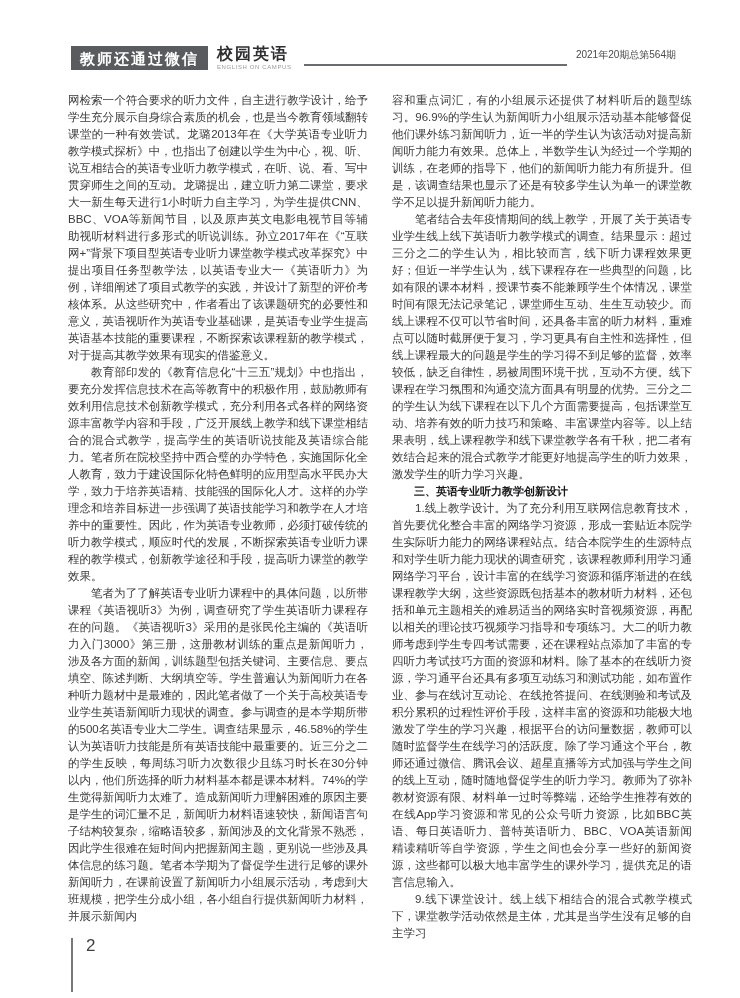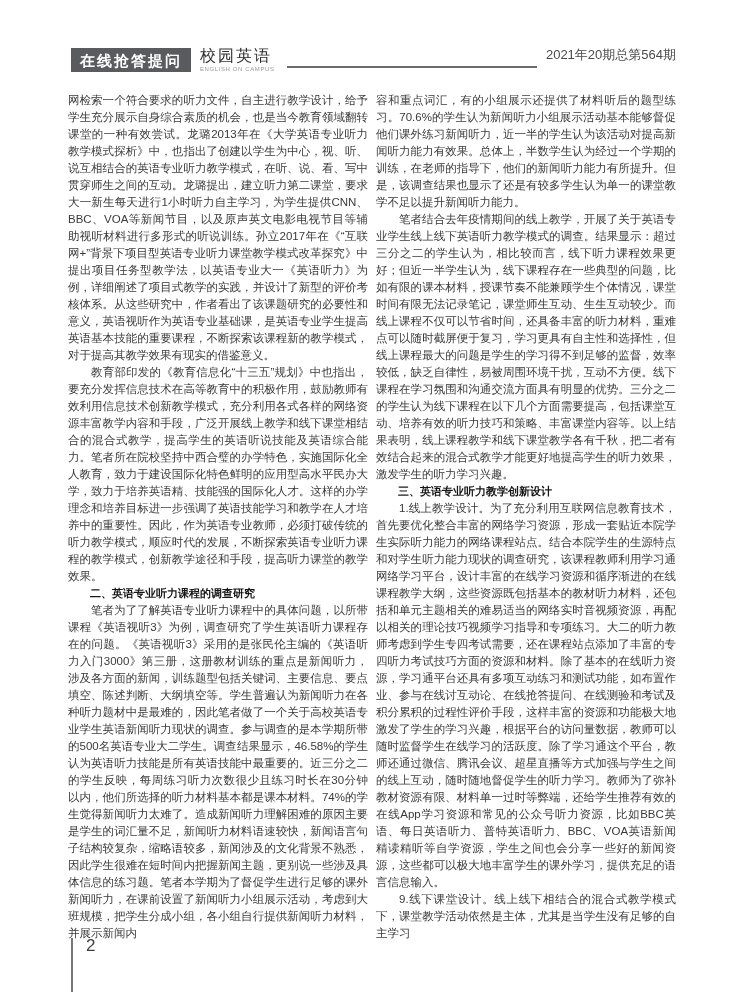--- a/index.html
+++ b/index.html
@@ -29,54 +29,54 @@
     font-weight: bold;
     font-size: 15px;
     line-height: 1;
     padding: 5px 9px 4px 9px;
     letter-spacing: 2px;
     white-space: nowrap;
   }
   .logo { margin-left: 9px; }
   .logo-title {
     font-size: 16px;
-    font-weight: normal;
+    font-weight: bold;
     color: #2e2e30;
     letter-spacing: 2px;
     line-height: 1;
   }
   .logo-sub {
     font-size: 6px;
     color: #9a9a9c;
     letter-spacing: 0.6px;
     margin-top: 2px;
     text-transform: uppercase;
   }
   .header-rule {
     flex: 1;
     height: 2px;
     background: #6b6c6e;
     align-self: flex-end;
     margin: 0 9px 4px 12px;
   }
   .issue {
-    font-size: 13px;
+    font-size: 10px;
     color: #4a4a4c;
     white-space: nowrap;
     align-self: flex-end;
     margin-bottom: 8px;
   }
 
   
   .columns {
     position: absolute;
     top: 92px;
     left: 68px;
     display: flex;
-    gap: 8px;
+    gap: 24px;
   }
   .col { width: 300px; }
   .para {
     font-size: 11.5px;
     line-height: 17px;
     text-align: justify;
     color: #3a3a3c;
   }
   .indent { text-indent: 2em; }
   .heading {
@@ -104,40 +104,39 @@
     font-size: 17px;
     color: #3f3f41;
   }
 </style>
 </head>
 <body>
 
 <div class="page">
 
   <header class="header">
-    <span class="badge">在线抢答提问</span>
+    <span class="badge">教师还通过微信</span>
     <div class="logo">
       <div class="logo-title">校园英语</div>
       <div class="logo-sub">ENGLISH ON CAMPUS</div>
     </div>
     <div class="header-rule"></div>
     <span class="issue">2021年20期总第564期</span>
   </header>
 
   <main class="columns">
 
     <section class="col">
       <p class="para">网检索一个符合要求的听力文件，自主进行教学设计，给予学生充分展示自身综合素质的机会，也是当今教育领域翻转课堂的一种有效尝试。龙璐2013年在《大学英语专业听力教学模式探析》中，也指出了创建以学生为中心，视、听、说互相结合的英语专业听力教学模式，在听、说、看、写中贯穿师生之间的互动。龙璐提出，建立听力第二课堂，要求大一新生每天进行1小时听力自主学习，为学生提供CNN、BBC、VOA等新闻节目，以及原声英文电影电视节目等辅助视听材料进行多形式的听说训练。孙立2017年在《“互联网+”背景下项目型英语专业听力课堂教学模式改革探究》中提出项目任务型教学法，以英语专业大一《英语听力》为例，详细阐述了项目式教学的实践，并设计了新型的评价考核体系。从这些研究中，作者看出了该课题研究的必要性和意义，英语视听作为英语专业基础课，是英语专业学生提高英语基本技能的重要课程，不断探索该课程新的教学模式，对于提高其教学效果有现实的借鉴意义。</p>
       <p class="para indent">教育部印发的《教育信息化“十三五”规划》中也指出，要充分发挥信息技术在高等教育中的积极作用，鼓励教师有效利用信息技术创新教学模式，充分利用各式各样的网络资源丰富教学内容和手段，广泛开展线上教学和线下课堂相结合的混合式教学，提高学生的英语听说技能及英语综合能力。笔者所在院校坚持中西合璧的办学特色，实施国际化全人教育，致力于建设国际化特色鲜明的应用型高水平民办大学，致力于培养英语精、技能强的国际化人才。这样的办学理念和培养目标进一步强调了英语技能学习和教学在人才培养中的重要性。因此，作为英语专业教师，必须打破传统的听力教学模式，顺应时代的发展，不断探索英语专业听力课程的教学模式，创新教学途径和手段，提高听力课堂的教学效果。</p>
-      <h3 class="heading">二、英语专业听力课程的调查研究</h3>
       <p class="para indent">笔者为了了解英语专业听力课程中的具体问题，以所带课程《英语视听3》为例，调查研究了学生英语听力课程存在的问题。《英语视听3》采用的是张民伦主编的《英语听力入门3000》第三册，这册教材训练的重点是新闻听力，涉及各方面的新闻，训练题型包括关键词、主要信息、要点填空、陈述判断、大纲填空等。学生普遍认为新闻听力在各种听力题材中是最难的，因此笔者做了一个关于高校英语专业学生英语新闻听力现状的调查。参与调查的是本学期所带的500名英语专业大二学生。调查结果显示，46.58%的学生认为英语听力技能是所有英语技能中最重要的。近三分之二的学生反映，每周练习听力次数很少且练习时长在30分钟以内，他们所选择的听力材料基本都是课本材料。74%的学生觉得新闻听力太难了。造成新闻听力理解困难的原因主要是学生的词汇量不足，新闻听力材料语速较快，新闻语言句子结构较复杂，缩略语较多，新闻涉及的文化背景不熟悉，因此学生很难在短时间内把握新闻主题，更别说一些涉及具体信息的练习题。笔者本学期为了督促学生进行足够的课外新闻听力，在课前设置了新闻听力小组展示活动，考虑到大班规模，把学生分成小组，各小组自行提供新闻听力材料，并展示新闻内</p>
     </section>
 
     <section class="col">
-      <p class="para">容和重点词汇，有的小组展示还提供了材料听后的题型练习。70.6%的学生认为新闻听力小组展示活动基本能够督促他们课外练习新闻听力，近一半的学生认为该活动对提高新闻听力能力有效果。总体上，半数学生认为经过一个学期的训练，在老师的指导下，他们的新闻听力能力有所提升。但是，该调查结果也显示了还是有较多学生认为单一的课堂教学不足以提升新闻听力能力。</p>
+      <p class="para">容和重点词汇，有的小组展示还提供了材料听后的题型练习。96.9%的学生认为新闻听力小组展示活动基本能够督促他们课外练习新闻听力，近一半的学生认为该活动对提高新闻听力能力有效果。总体上，半数学生认为经过一个学期的训练，在老师的指导下，他们的新闻听力能力有所提升。但是，该调查结果也显示了还是有较多学生认为单一的课堂教学不足以提升新闻听力能力。</p>
       <p class="para indent">笔者结合去年疫情期间的线上教学，开展了关于英语专业学生线上线下英语听力教学模式的调查。结果显示：超过三分之二的学生认为，相比较而言，线下听力课程效果更好；但近一半学生认为，线下课程存在一些典型的问题，比如有限的课本材料，授课节奏不能兼顾学生个体情况，课堂时间有限无法记录笔记，课堂师生互动、生生互动较少。而线上课程不仅可以节省时间，还具备丰富的听力材料，重难点可以随时截屏便于复习，学习更具有自主性和选择性，但线上课程最大的问题是学生的学习得不到足够的监督，效率较低，缺乏自律性，易被周围环境干扰，互动不方便。线下课程在学习氛围和沟通交流方面具有明显的优势。三分之二的学生认为线下课程在以下几个方面需要提高，包括课堂互动、培养有效的听力技巧和策略、丰富课堂内容等。以上结果表明，线上课程教学和线下课堂教学各有千秋，把二者有效结合起来的混合式教学才能更好地提高学生的听力效果，激发学生的听力学习兴趣。</p>
       <h3 class="heading">三、英语专业听力教学创新设计</h3>
       <p class="para indent">1.线上教学设计。为了充分利用互联网信息教育技术，首先要优化整合丰富的网络学习资源，形成一套贴近本院学生实际听力能力的网络课程站点。结合本院学生的生源特点和对学生听力能力现状的调查研究，该课程教师利用学习通网络学习平台，设计丰富的在线学习资源和循序渐进的在线课程教学大纲，这些资源既包括基本的教材听力材料，还包括和单元主题相关的难易适当的网络实时音视频资源，再配以相关的理论技巧视频学习指导和专项练习。大二的听力教师考虑到学生专四考试需要，还在课程站点添加了丰富的专四听力考试技巧方面的资源和材料。除了基本的在线听力资源，学习通平台还具有多项互动练习和测试功能，如布置作业、参与在线讨互动论、在线抢答提问、在线测验和考试及积分累积的过程性评价手段，这样丰富的资源和功能极大地激发了学生的学习兴趣，根据平台的访问量数据，教师可以随时监督学生在线学习的活跃度。除了学习通这个平台，教师还通过微信、腾讯会议、超星直播等方式加强与学生之间的线上互动，随时随地督促学生的听力学习。教师为了弥补教材资源有限、材料单一过时等弊端，还给学生推荐有效的在线App学习资源和常见的公众号听力资源，比如BBC英语、每日英语听力、普特英语听力、BBC、VOA英语新闻精读精听等自学资源，学生之间也会分享一些好的新闻资源，这些都可以极大地丰富学生的课外学习，提供充足的语言信息输入。</p>
       <p class="para indent">9.线下课堂设计。线上线下相结合的混合式教学模式下，课堂教学活动依然是主体，尤其是当学生没有足够的自主学习</p>
     </section>
 
   </main>
 
   <footer>
     <div class="footer-rule"></div>

